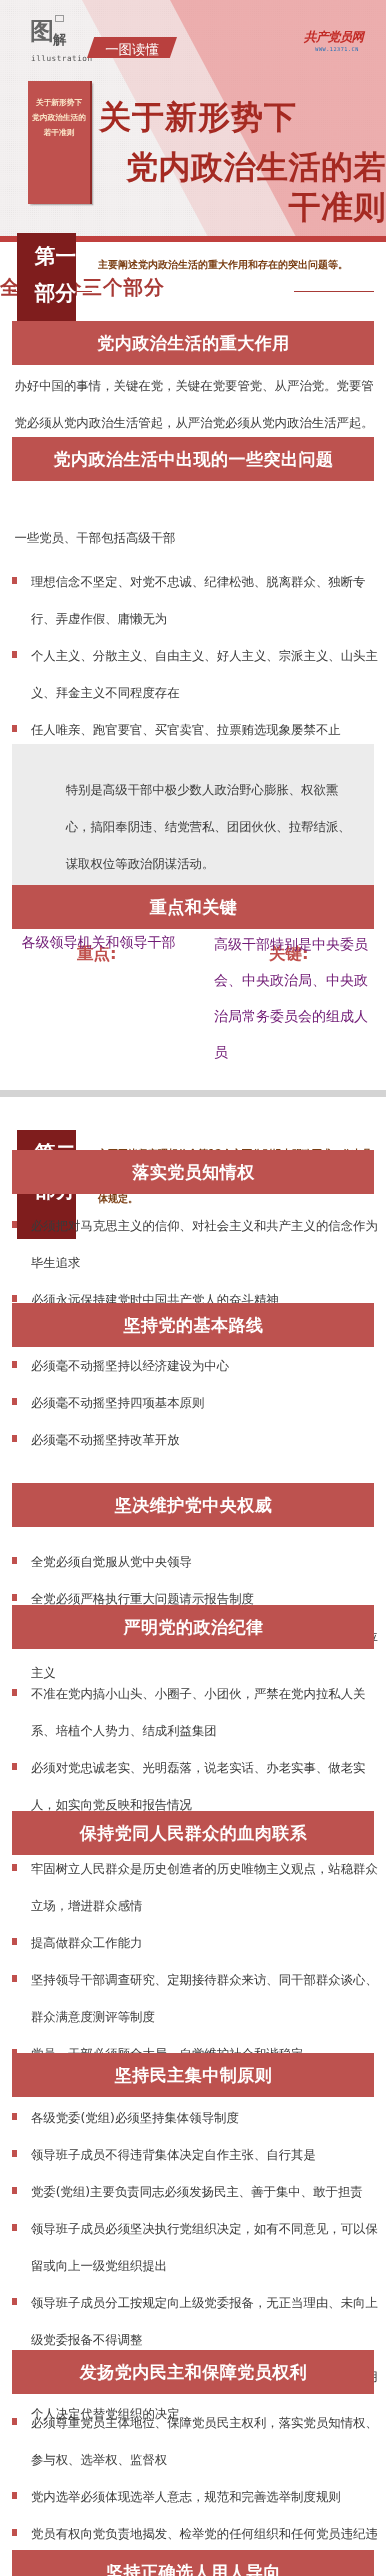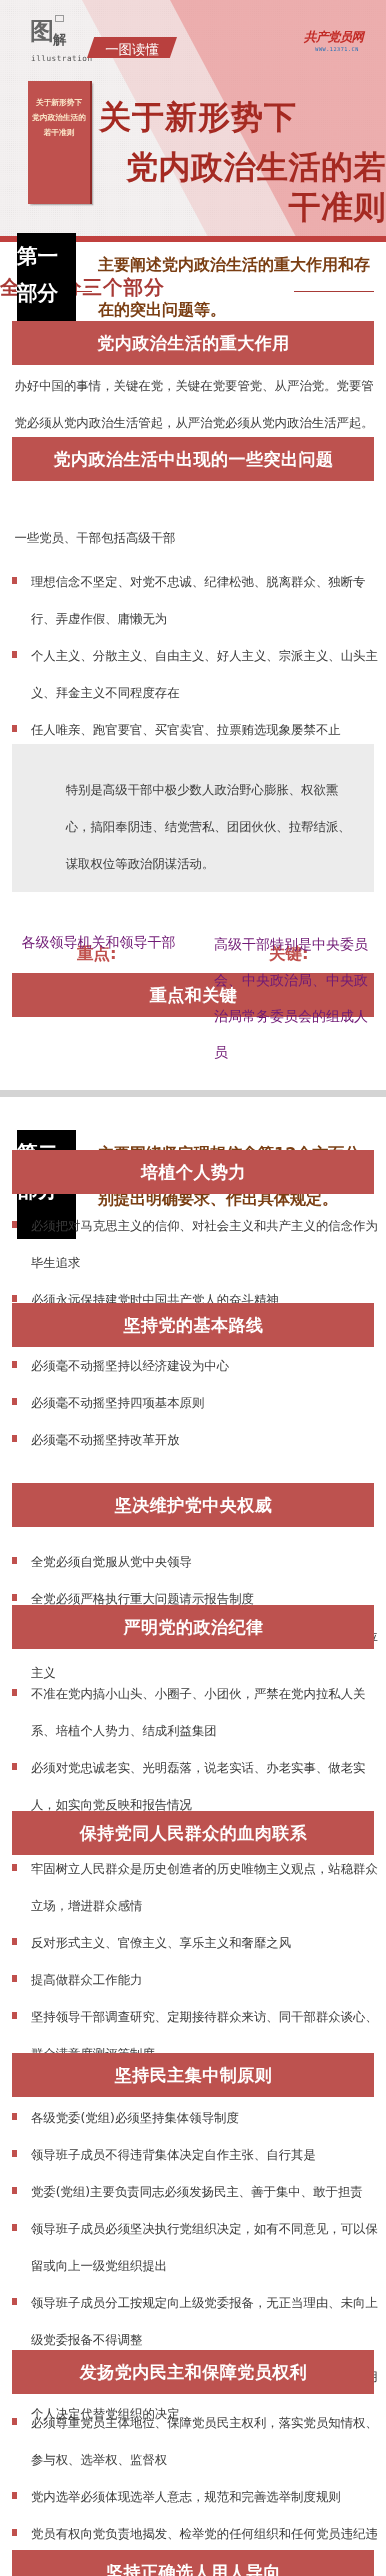--- a/index.html
+++ b/index.html
@@ -30,22 +30,22 @@
   .hero-title { position: absolute; left: 99px; top: 97px; color: #a52a22; font-weight: bold; line-height: 1.25; }
   .hero-title .l1 { font-size: 32px; letter-spacing: 1px; }
   .hero-title .l2 { font-size: 32px; letter-spacing: 0.5px; margin-top: 10.3px; text-align: right; }
 
   
   .total-head { position: absolute; left: 0; top: 272px; width: 386px; height: 31px; text-align: left; }
   .total-line { position: absolute; top: 18.5px; height: 1.5px; width: 80px; background: #a83a36; }
   .total-title { font-size: 19.6px; font-weight: bold; color: #a83a36; letter-spacing: 1px; line-height: 31px; }
 
   
-  .part-badge { position: absolute; left: 17px; width: 59px; height: 109px; background: #000000; color: #fff; font-size: 20.6px; font-weight: bold; line-height: 37px; text-align: left; padding-top: 5.2px; }
-  .part-desc { position: absolute; left: 98px; width: 278px; color: #7a3e13; font-size: 16px; font-weight: bold; line-height: 45px; }
+  .part-badge { position: absolute; left: 17px; width: 59px; height: 109px; background: #7f1d1d; color: #fff; font-size: 20.6px; font-weight: bold; line-height: 37px; text-align: right; padding-top: 5.2px; }
+  .part-desc { position: absolute; left: 98px; width: 278px; color: #7a3e13; font-size: 10px; font-weight: bold; line-height: 45px; }
 
   
   .sec-head { position: absolute; left: 12.4px; width: 362px; height: 44px; background: #bd524f; color: #fff; font-size: 17px; font-weight: bold; text-align: center; line-height: 44px; letter-spacing: 0.5px; }
 
   
   .blist { position: absolute; left: 12.4px; width: 369px; list-style: none; }
   .blist li { position: relative; padding-left: 18.5px; font-size: 12.4px; line-height: 37px; color: #3a3a3a; }
   .blist li::before { content: ""; position: absolute; left: 0; top: 14.4px; width: 4.6px; height: 6.2px; background: #c0504d; }
 
   .para { position: absolute; left: 14.4px; width: 361px; font-size: 12.4px; line-height: 37px; color: #3a3a3a; }
@@ -114,35 +114,35 @@
 <ul class="blist" style="top:563px">
   <li>理想信念不坚定、对党不忠诚、纪律松弛、脱离群众、独断专行、弄虚作假、庸懒无为</li>
   <li>个人主义、分散主义、自由主义、好人主义、宗派主义、山头主义、拜金主义不同程度存在</li>
   <li>任人唯亲、跑官要官、买官卖官、拉票贿选现象屡禁不止</li>
   <li>滥用权力、贪污受贿、腐化堕落、违法乱纪等现象滋生蔓延</li>
 </ul>
 <div class="gray-box">
   <p>特别是高级干部中极少数人政治野心膨胀、权欲熏心，搞阳奉阴违、结党营私、团团伙伙、拉帮结派、谋取权位等政治阴谋活动。</p>
 </div>
 
-<div class="sec-head" style="top:973px">重点和关键</div>
+<div class="sec-head" style="top:885px">重点和关键</div>
 <div class="kp-label" style="left:77px; top:895px; top:896px">重点:</div>
 <div class="kp-label" style="left:269px; top:896px">关键:</div>
 <div class="kp-text" style="left:21.6px; top:924px; width:155px">各级领导机关和领导干部</div>
 <div class="kp-text" style="left:214px; top:926px; width:165px; line-height:36px">高级干部特别是中央委员会、中央政治局、中央政治局常务委员会的组成人员</div>
 
 <div class="divider" style="top:1090px"></div>
 
 <div class="part-badge" style="top:1130px">
   <div>第二</div>
   <div>部分</div>
 </div>
 <div class="part-desc" style="top:1131px">主要围绕坚定理想信念等12个方面分别提出明确要求、作出具体规定。</div>
 
-<div class="sec-head" style="top:1150px">培植个人势力</div>
+<div class="sec-head" style="top:1150px">落实党员知情权</div>
 <ul class="blist" style="top:1207px">
   <li>必须把对马克思主义的信仰、对社会主义和共产主义的信念作为毕生追求</li>
   <li>必须永远保持建党时中国共产党人的奋斗精神</li>
   <li>必须加强学习</li>
 </ul>
 
 <div class="sec-head" style="top:1303px">坚持党的基本路线</div>
 <ul class="blist" style="top:1347px">
   <li>必须毫不动摇坚持以经济建设为中心</li>
   <li>必须毫不动摇坚持四项基本原则</li>
@@ -159,21 +159,20 @@
 <div class="sec-head" style="top:1605px">严明党的政治纪律</div>
 <ul class="blist" style="top:1675px">
   <li>不准在党内搞小山头、小圈子、小团伙，严禁在党内拉私人关系、培植个人势力、结成利益集团</li>
   <li>必须对党忠诚老实、光明磊落，说老实话、办老实事、做老实人，如实向党反映和报告情况</li>
   <li>党内不准搞拉拉扯扯、吹吹拍拍、阿谀奉承</li>
 </ul>
 
 <div class="sec-head" style="top:1811px">保持党同人民群众的血肉联系</div>
 <ul class="blist" style="top:1850px">
   <li>牢固树立人民群众是历史创造者的历史唯物主义观点，站稳群众立场，增进群众感情</li>
-  <li>反对形式主义、官僚主义、享乐主义和奢靡之风</li>
   <li>提高做群众工作能力</li>
   <li>坚持领导干部调查研究、定期接待群众来访、同干部群众谈心、群众满意度测评等制度</li>
   <li>党员、干部必须顾全大局，自觉维护社会和谐稳定</li>
 </ul>
 
 <div class="sec-head" style="top:2053px">坚持民主集中制原则</div>
 <ul class="blist" style="top:2099px">
   <li>各级党委(党组)必须坚持集体领导制度</li>
   <li>领导班子成员不得违背集体决定自作主张、自行其是</li>
   <li>党委(党组)主要负责同志必须发扬民主、善于集中、敢于担责</li>

